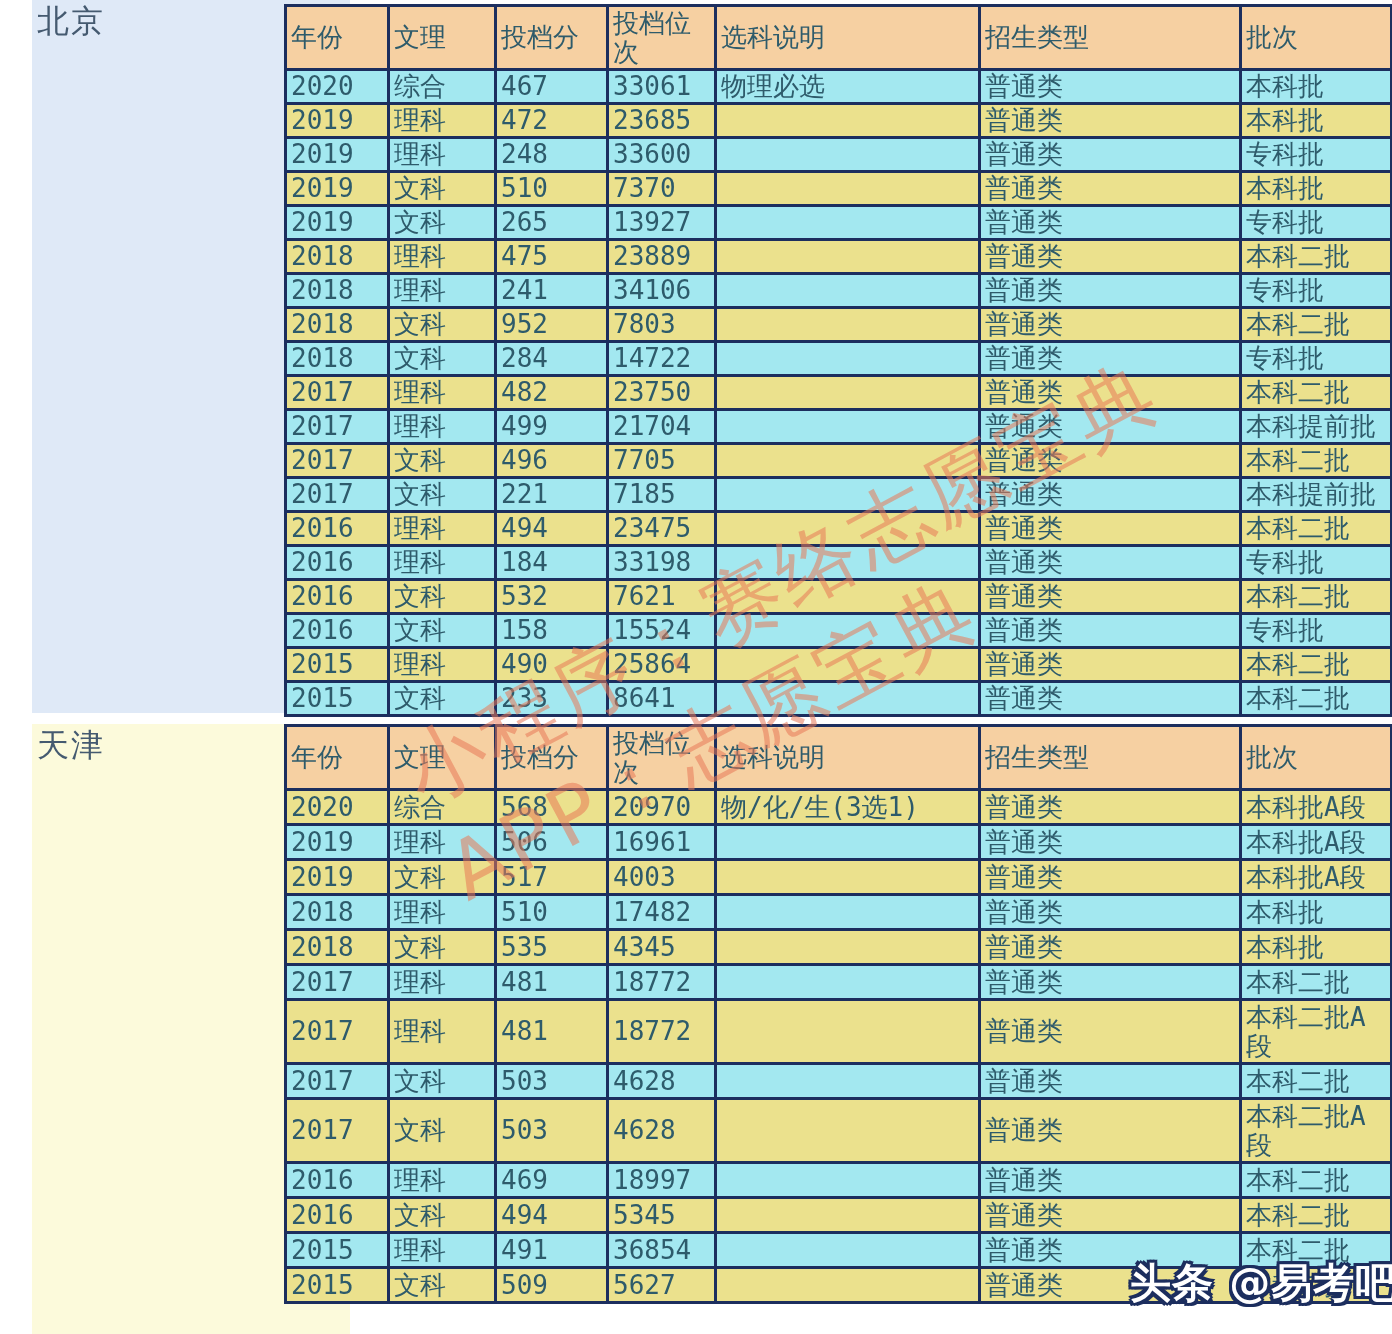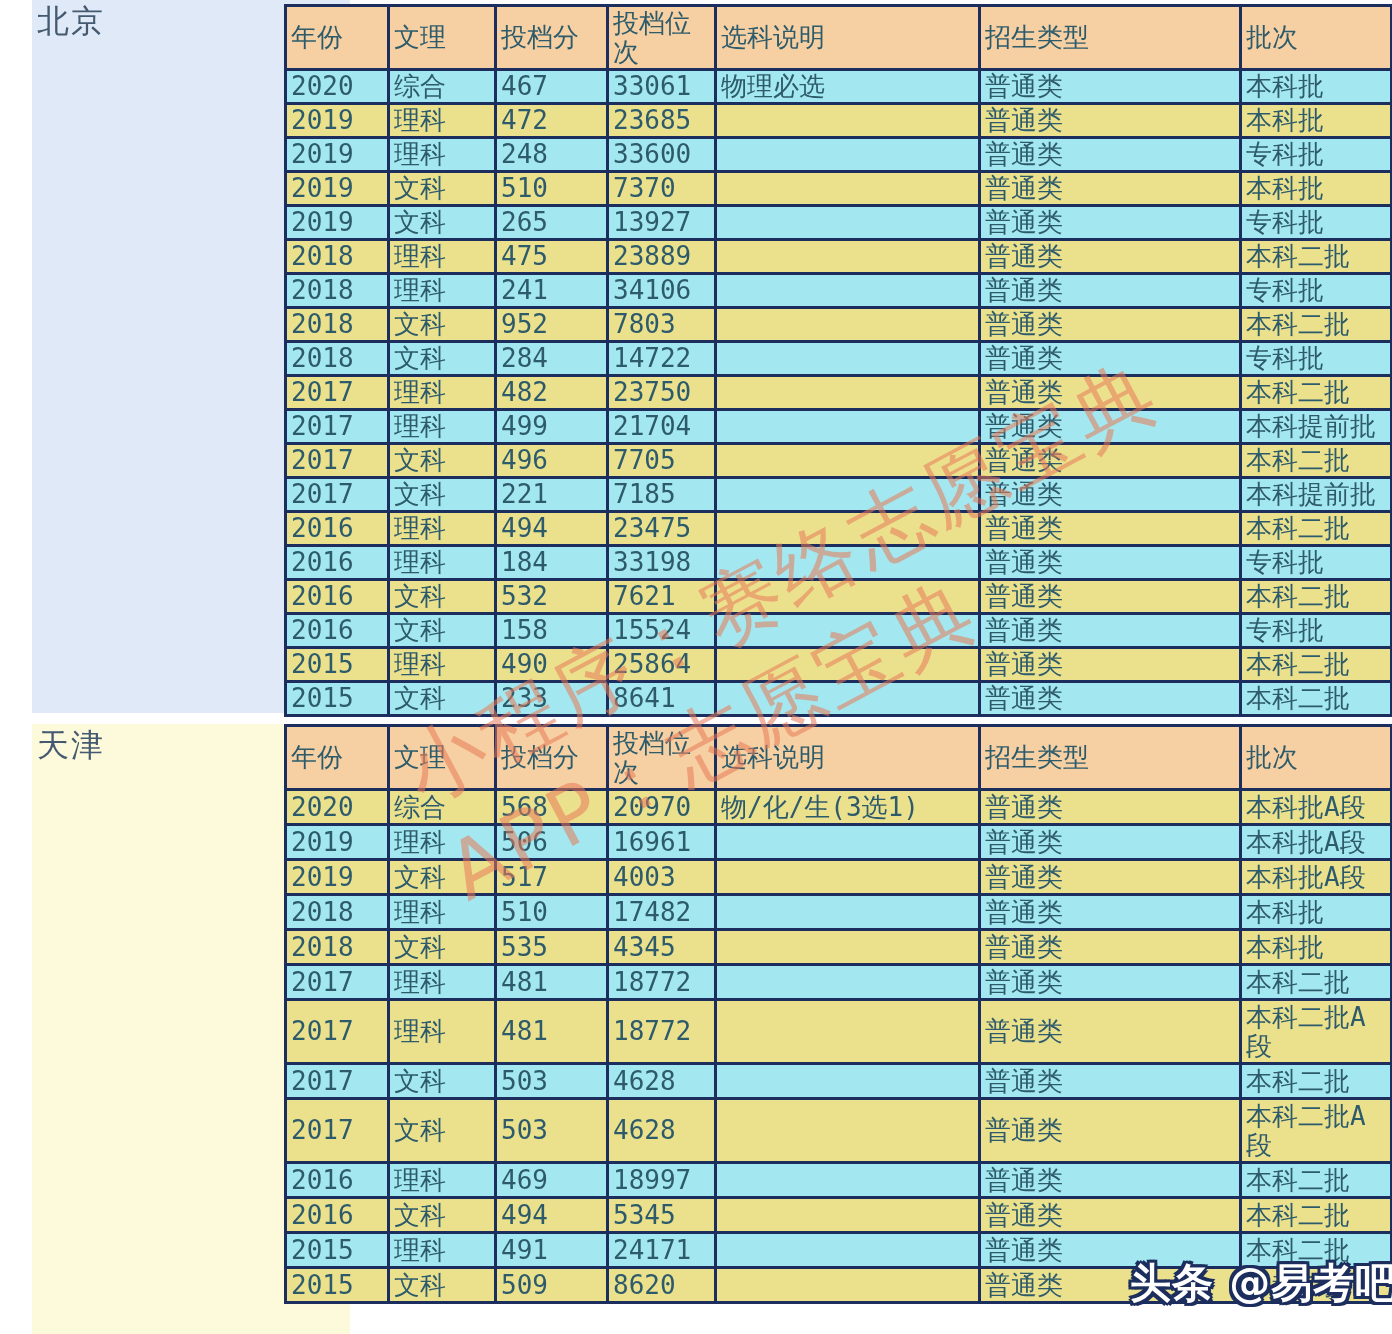--- a/index.html
+++ b/index.html
@@ -395,30 +395,30 @@
           <td><span>494</span></td>
           <td><span>5345</span></td>
           <td><span></span></td>
           <td><span>普通类</span></td>
           <td><span>本科二批</span></td>
         </tr>
         <tr class="cyan">
           <td><span>2015</span></td>
           <td><span>理科</span></td>
           <td><span>491</span></td>
-          <td><span>24171</span></td>
+          <td><span>36854</span></td>
           <td><span></span></td>
           <td><span>普通类</span></td>
           <td><span>本科二批</span></td>
         </tr>
         <tr class="yellow">
           <td><span>2015</span></td>
           <td><span>文科</span></td>
           <td><span>509</span></td>
-          <td><span>8620</span></td>
+          <td><span>5627</span></td>
           <td><span></span></td>
           <td><span>普通类</span></td>
           <td><span>本科二批</span></td>
         </tr>
       </tbody>
     </table>
 
   <div class="watermark wm1">小程序：赛络志愿宝典</div>
   <div class="watermark wm2">APP：志愿宝典</div>
 

